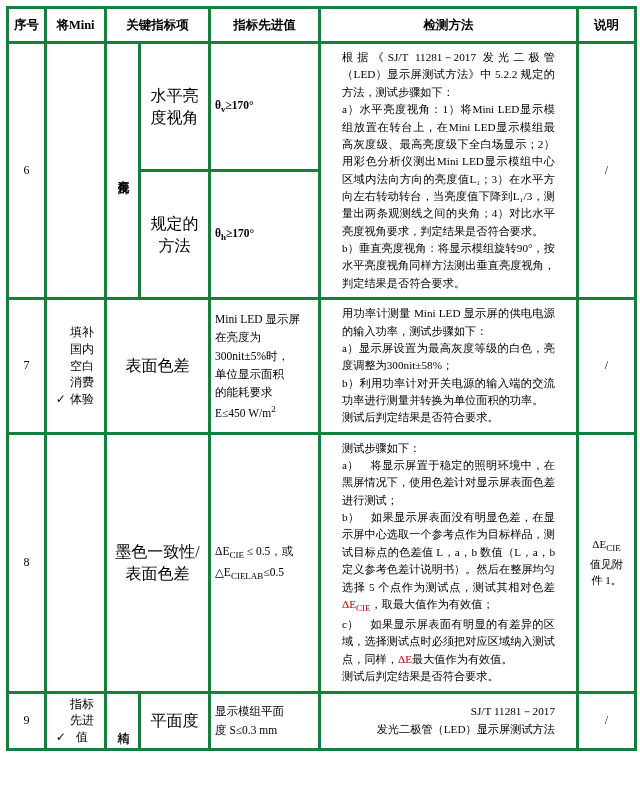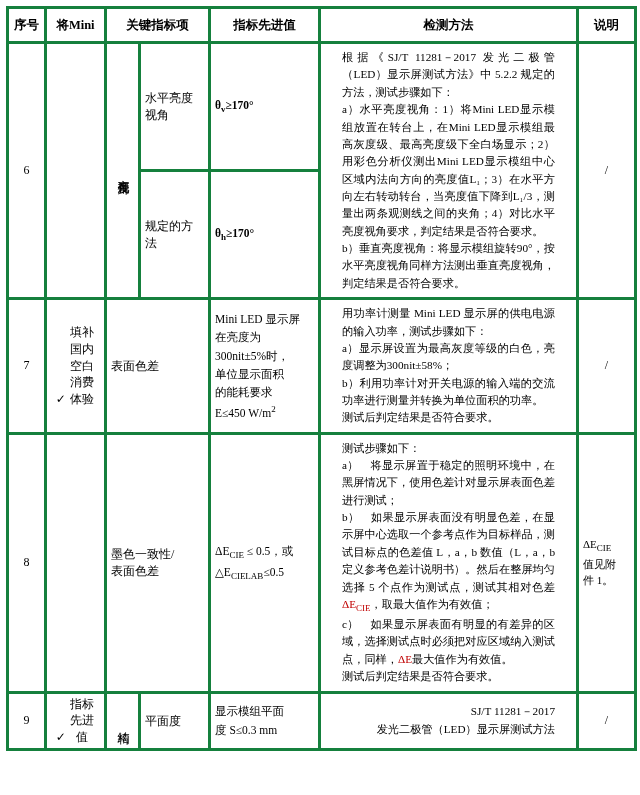--- a/index.html
+++ b/index.html
@@ -33,21 +33,22 @@
   .num{text-align:center;font-size:12px;}
   .vert{
     writing-mode:vertical-rl;
     text-orientation:upright;
     letter-spacing:1px;
     margin:0 auto;
     line-height:1.15;
     font-size:12px;
   }
   .narrow{
-    font-size:12px;
+    text-align:center;
+    font-size:16px;
     line-height:1.35;
   }
   .check{
     display:inline-block;
     color:#000;
     font-family:"DejaVu Sans",sans-serif;
     font-size:12px;
     line-height:1;
   }
   .prop-cell{
@@ -71,20 +72,21 @@
   .method{
     font-size:11.2px;
     line-height:1.55;
     text-align:justify;
     text-justify:inter-ideograph;
     padding:5px 21px;
   }
   .method p{margin:0;}
   .slash{text-align:center;font-size:12px;}
   .note{
+    text-align:center;
     font-size:11px;
     line-height:1.5;
   }
 </style>
 </head>
 <body>
 
 <div class="sheet">
 <table>
   <colgroup>

